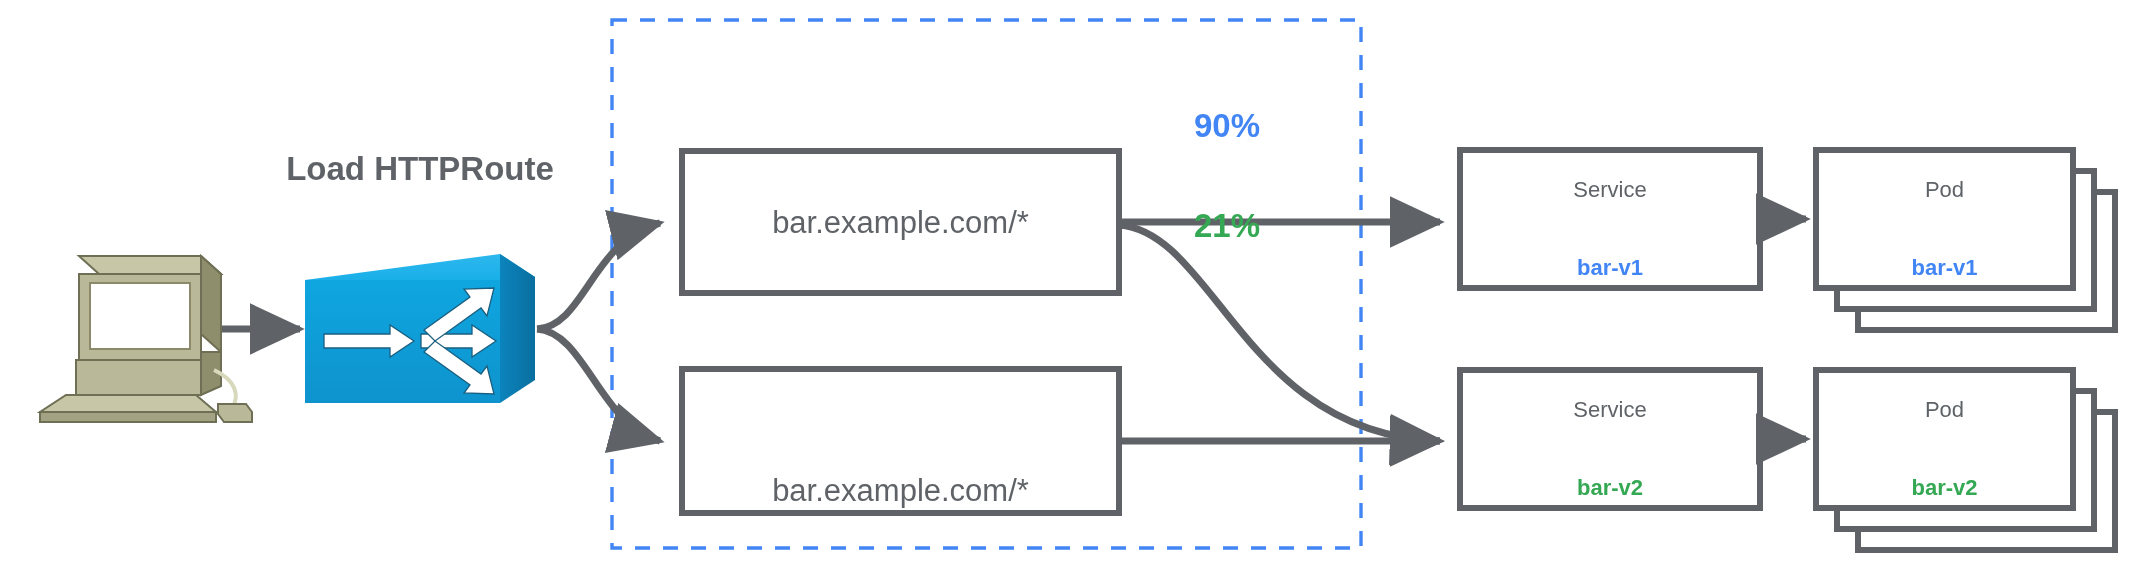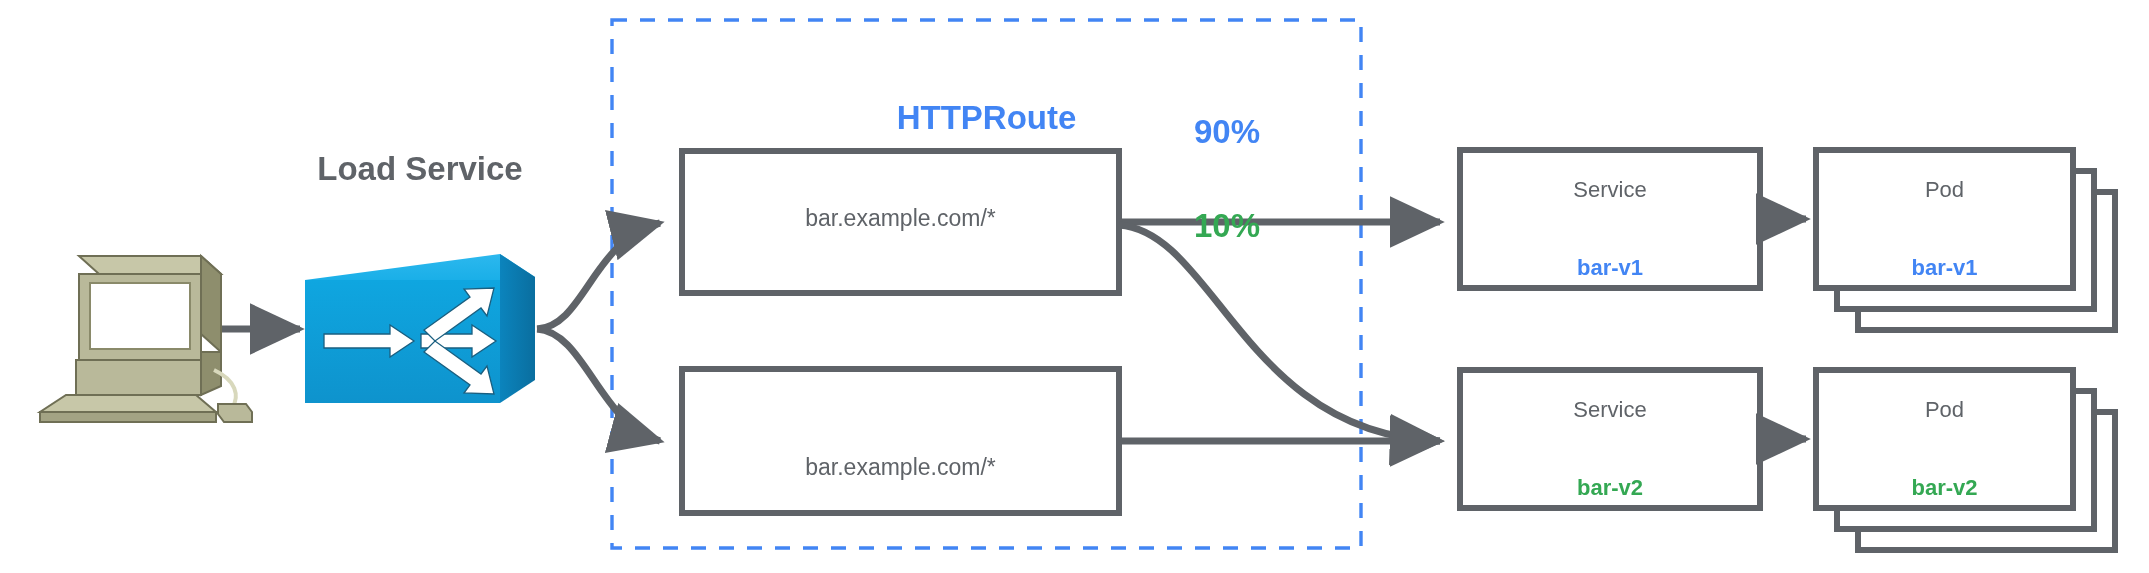--- a/index.html
+++ b/index.html
@@ -48,21 +48,21 @@
     color: #34a853;
     font-weight: bold;
   }
   .title-blue {
     color: #4285f4;
     font-weight: bold;
     font-size: 33px;
     line-height: 1.12;
   }
   .box-text {
-    font-size: 23px;
+    font-size: 31px;
   }
   .node-text {
     font-size: 22px;
   }
   .pct-text {
     font-size: 33px;
   }
   .lb-text {
     font-size: 33px;
   }
@@ -152,35 +152,34 @@
       <rect x="1816" y="150" width="257" height="138" fill="#ffffff" stroke="#5f6368" stroke-width="6"></rect>
     </g>
     <g>
       <rect x="1858" y="412" width="257" height="138" fill="#ffffff" stroke="#5f6368" stroke-width="6"></rect>
       <rect x="1837" y="391" width="257" height="138" fill="#ffffff" stroke="#5f6368" stroke-width="6"></rect>
       <rect x="1816" y="370" width="257" height="138" fill="#ffffff" stroke="#5f6368" stroke-width="6"></rect>
     </g>
   </svg>
 
   <div class="lbl title-blue" style="left:612px; top:26px; width:749px;">
-    <div>HTTPRoute</div>
   </div>
 
-  <div class="lbl gray-bold lb-text" style="left:270px; top:150px; width:300px;">Load Service</div>
+  <div class="lbl gray-bold lb-text" style="left:270px; top:150px; width:300px;">Load HTTPRoute</div>
 
   <div class="lbl gray-reg box-text" style="left:682px; top:205px; width:437px;">bar.example.com/*</div>
 
   <div class="lbl gray-reg box-text" style="left:682px; top:400px; width:437px;">
     <div>bar.example.com/*</div>
     
   </div>
 
-  <div class="lbl blue-bold pct-text" style="left:1152px; top:113px; width:150px;">90%</div>
+  <div class="lbl blue-bold pct-text" style="left:1152px; top:107px; width:150px;">90%</div>
 
-  <div class="lbl green-bold pct-text" style="left:1152px; top:207px; width:150px;">10%</div>
+  <div class="lbl green-bold pct-text" style="left:1152px; top:207px; width:150px;">21%</div>
 
   <div class="lbl node-text" style="left:1460px; top:125px; width:300px;">
     <div class="gray-reg">Service</div>
     <div class="blue-bold">bar-v1</div>
   </div>
 
   <div class="lbl node-text" style="left:1460px; top:345px; width:300px;">
     <div class="gray-reg">Service</div>
     <div class="green-bold">bar-v2</div>
   </div>

